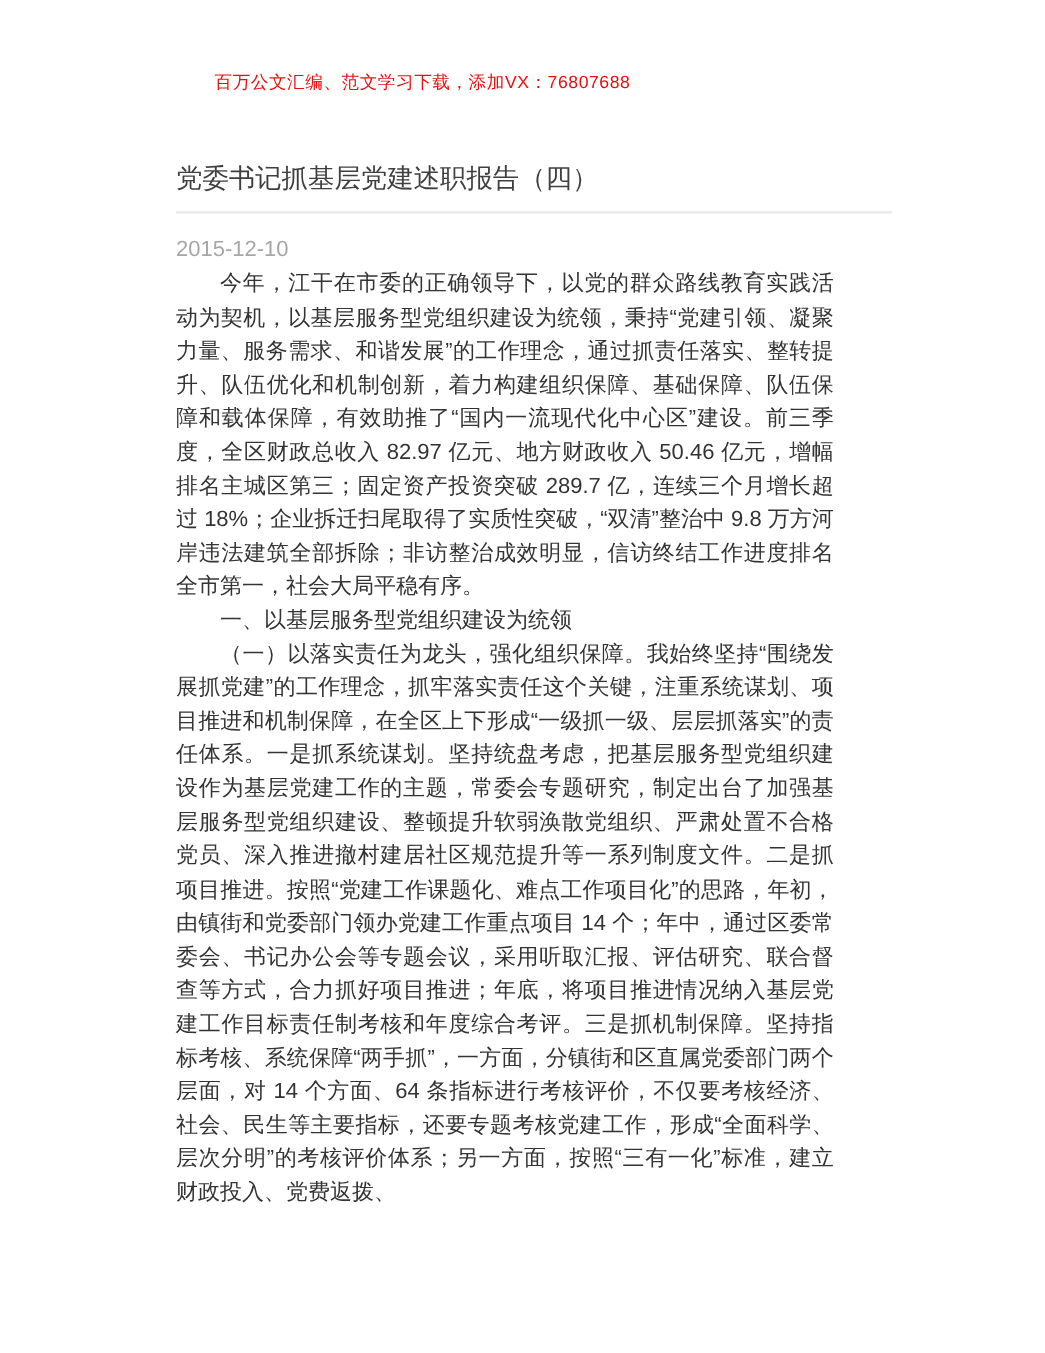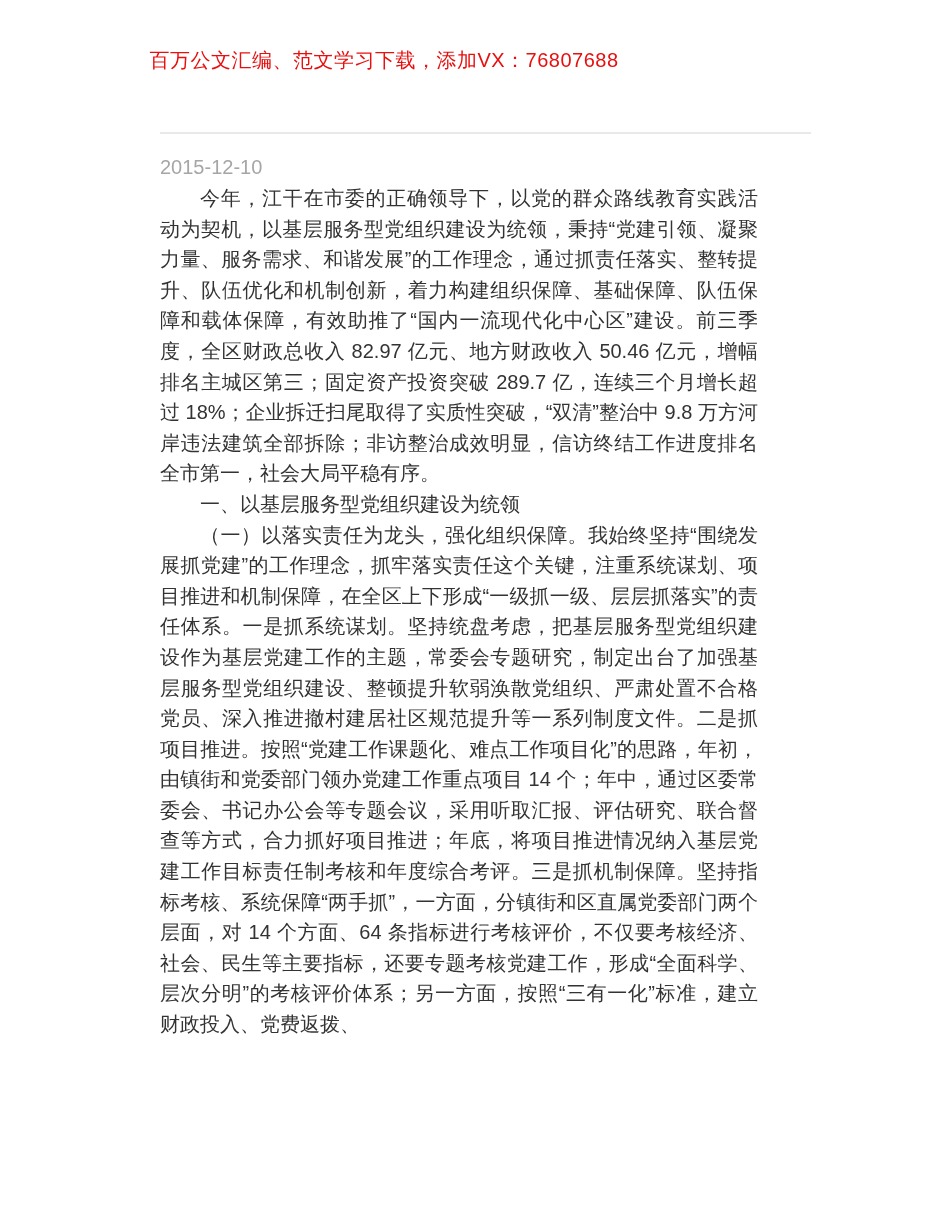--- a/index.html
+++ b/index.html
@@ -8,24 +8,24 @@
     background: #ffffff;
   }
   body {
     width: 950px;
     height: 1230px;
     position: relative;
     font-family: "Liberation Sans", "DejaVu Sans", sans-serif;
     overflow: hidden;
   }
   .banner {
-    padding-top: 48px;
+    padding-top: 64px;
     width: 768px;
     text-align: center;
-    font-size: 20px;
+    font-size: 16px;
     line-height: 24px;
     color: #e80f0f;
     letter-spacing: 0.5px;
   }
   .content {
     width: 651px;
     margin: 60px 0 0 160px;
   }
   .title {
     margin: 0;
@@ -59,20 +59,21 @@
   .indent {
     text-indent: 2em;
   }
 </style>
 </head>
 <body>
 
 <div class="banner">百万公文汇编、范文学习下载，添加VX：76807688</div>
 
 <div class="content">
+  <h1 class="title">党委书记抓基层党建述职报告（四）</h1>
 
   <div class="divider"></div>
 
   <div class="date">2015-12-10</div>
 
 
   <p class="para indent">今年，江干在市委的正确领导下，以党的群众路线教育实践活动为契机，以基层服务型党组织建设为统领，秉持“党建引领、凝聚力量、服务需求、和谐发展”的工作理念，通过抓责任落实、整转提升、队伍优化和机制创新，着力构建组织保障、基础保障、队伍保障和载体保障，有效助推了“国内一流现代化中心区”建设。前三季度，全区财政总收入 82.97 亿元、地方财政收入 50.46 亿元，增幅排名主城区第三；固定资产投资突破 289.7 亿，连续三个月增长超过 18%；企业拆迁扫尾取得了实质性突破，“双清”整治中 9.8 万方河岸违法建筑全部拆除；非访整治成效明显，信访终结工作进度排名全市第一，社会大局平稳有序。</p>
 
   <p class="para indent">一、以基层服务型党组织建设为统领</p>
 

